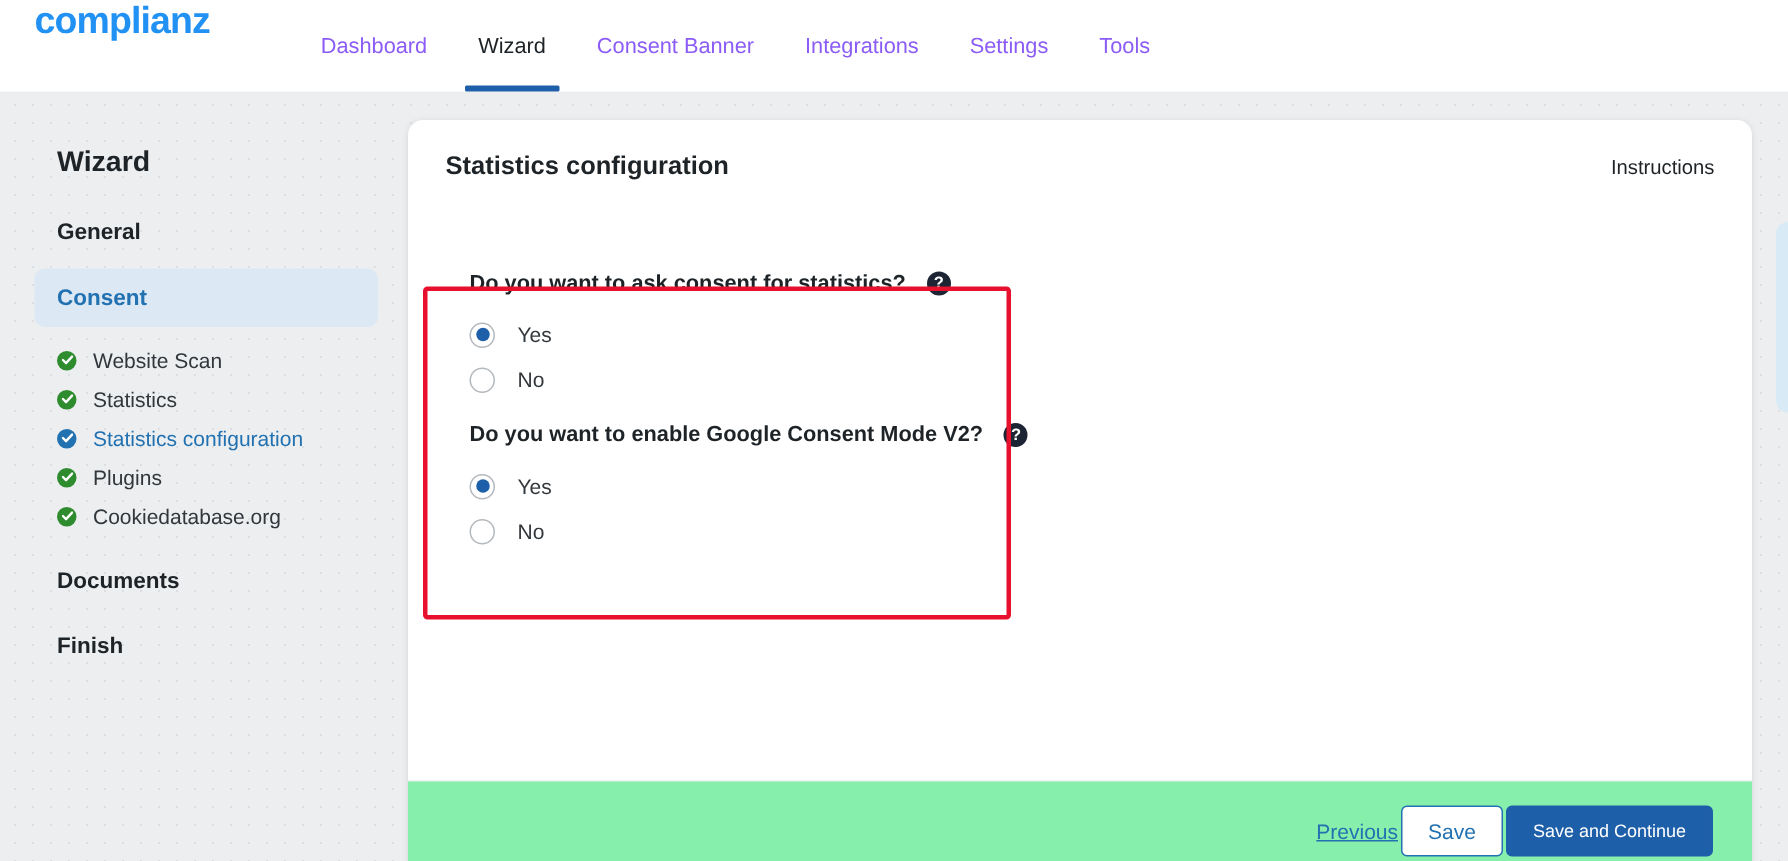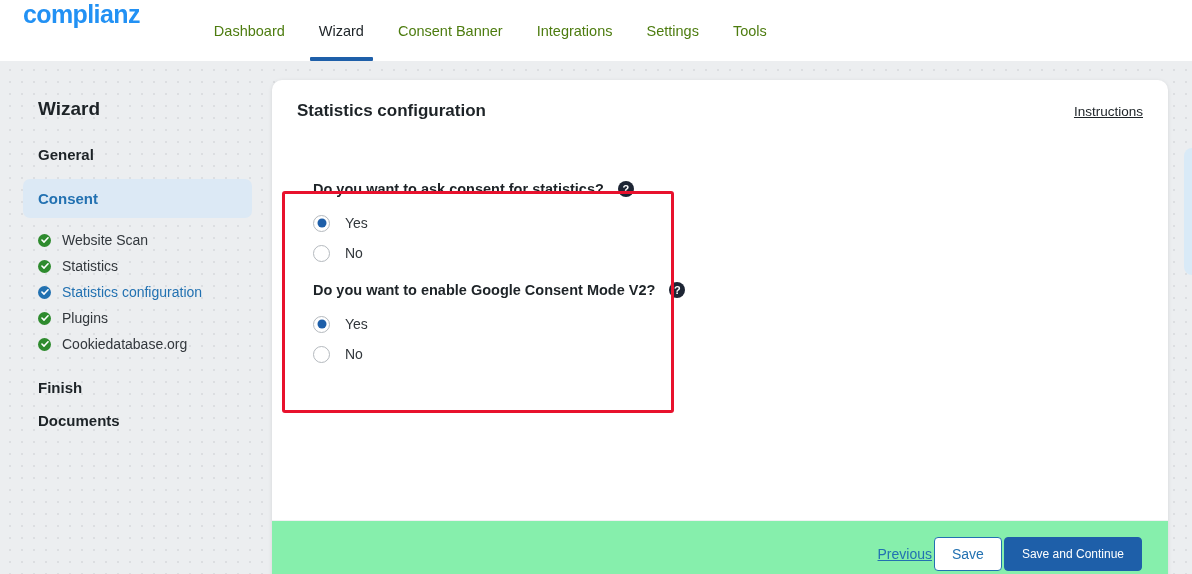--- a/index.html
+++ b/index.html
@@ -48,21 +48,21 @@
     height: 61px;
   }
 
   .nav-item {
     position: relative;
     height: 61px;
     display: flex;
     align-items: center;
     padding: 0 17px;
     font-size: 14.5px;
-    color: #4d7c0f;
+    color: #8b5cf6;
     cursor: pointer;
     white-space: nowrap;
   }
 
   .nav-item.active { color: #1d2327; }
 
   .nav-item.active::after {
     content: "";
     position: absolute;
     left: 8px; right: 8px;
@@ -155,21 +155,20 @@
 
   .card-title {
     font-size: 17px;
     font-weight: 700;
     color: #1d2327;
   }
 
   .instructions-link {
     font-size: 13.5px;
     color: #1d2327;
-    text-decoration: underline;
     cursor: pointer;
   }
 
   .card-body {
     padding: 0 25px 0 25px;
     min-height: 361px;
     position: relative;
   }
 
   .intro-text {
@@ -372,22 +371,22 @@
     <div class="sub-item">
       <span class="check" style="background:#2e8b2e;">
         <svg viewBox="0 0 10 10">
             <path d="M1.2 5 L3.8 7.6 L8.8 2.2" fill="none" stroke="#fff" stroke-width="2" stroke-linecap="round" stroke-linejoin="round"></path>
           </svg>
       </span>
       <span>Cookiedatabase.org</span>
     </div>
   </div>
 
+  <div class="sidebar-group" style="margin-bottom:26px;">Documents</div>
   <div class="sidebar-group">Finish</div>
-  <div class="sidebar-group" style="margin-bottom:26px;">Documents</div>
 </div>
 
 <div class="card">
 
   <div class="card-head">
     <div class="card-title">Statistics configuration</div>
     <div class="instructions-link">Instructions</div>
   </div>
 
   <div class="card-body">

